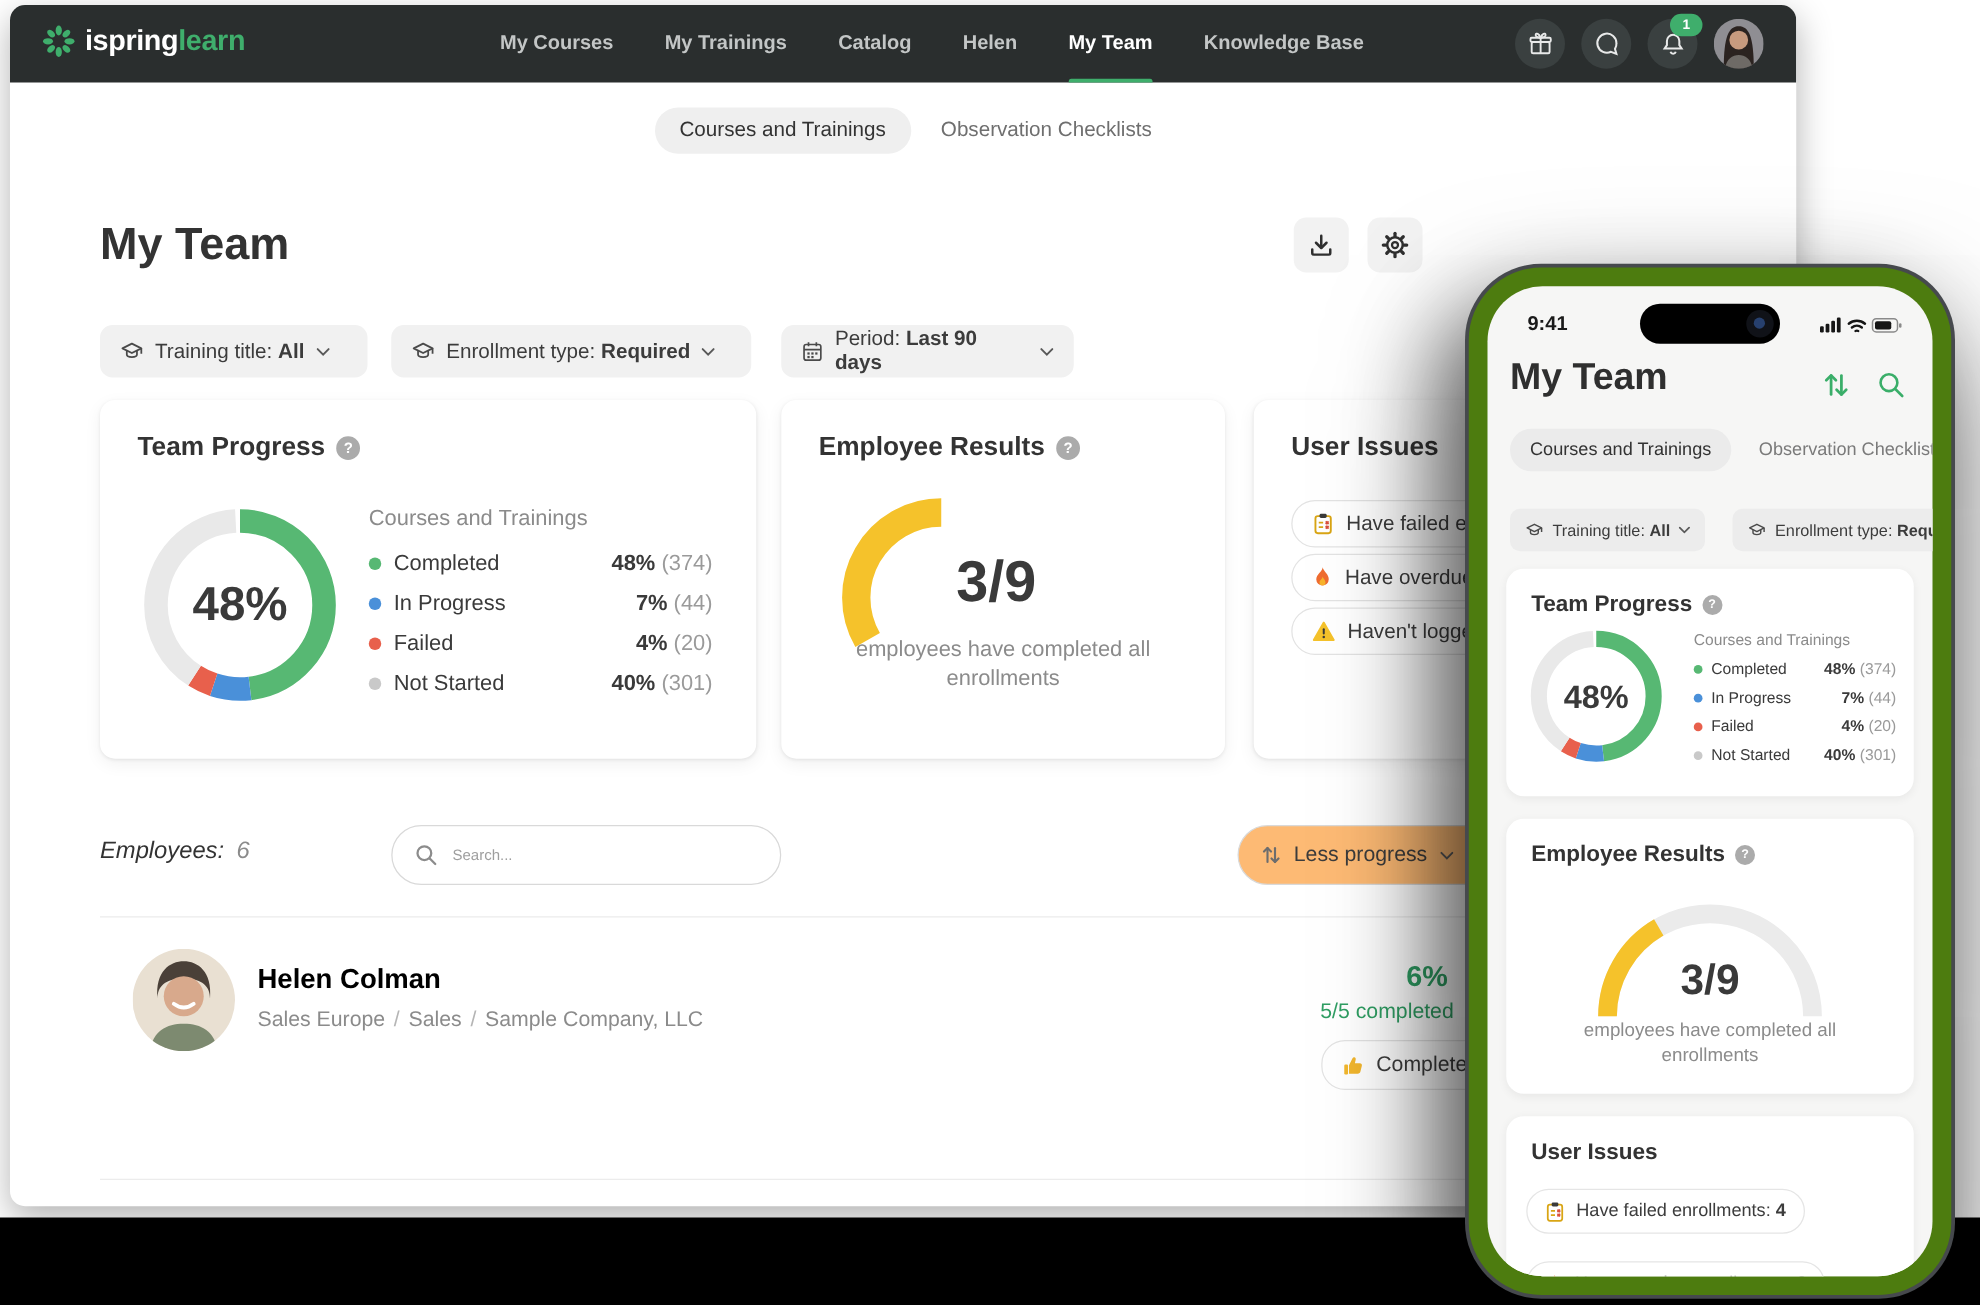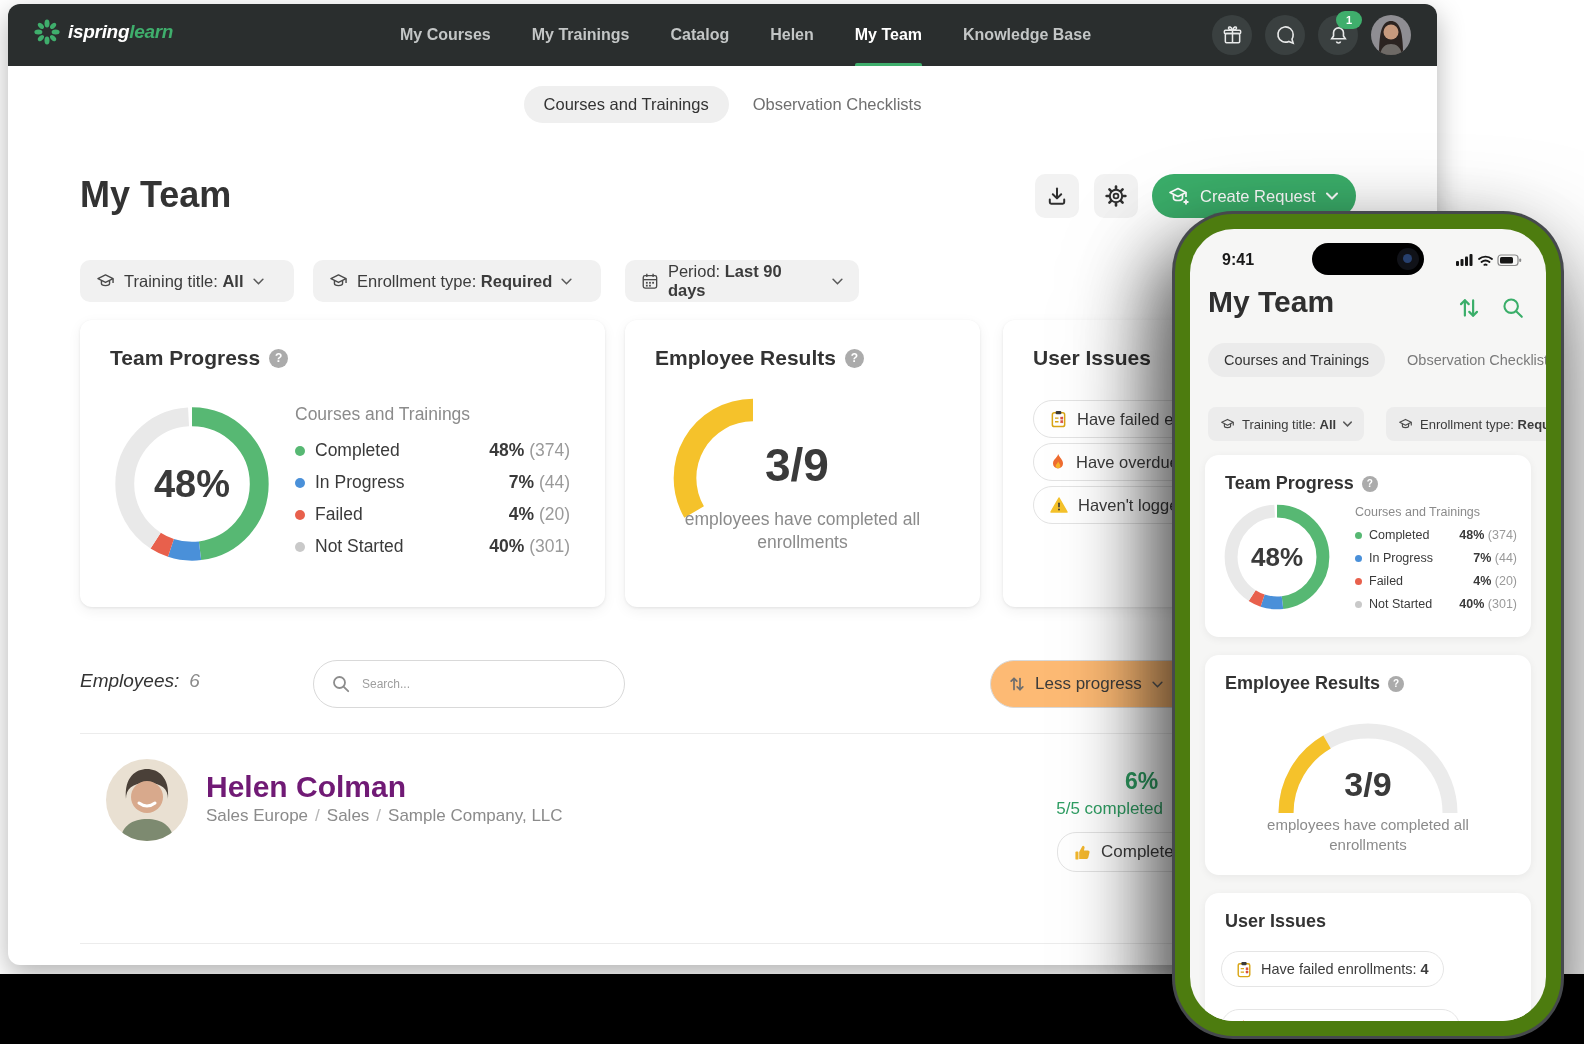--- a/index.html
+++ b/index.html
@@ -9,21 +9,21 @@
   
   .bottom-strip{position:absolute;left:0;right:0;top:974px;height:70px;background:#000;}
 
   
   .window{position:absolute;left:8px;top:4px;width:1429px;height:961px;background:#fff;
           border-radius:12px;overflow:hidden;box-shadow:0 10px 28px rgba(0,0,0,.30);}
 
   
   .navbar{position:absolute;top:0;left:0;right:0;height:62px;background:#2a2e2e;}
   .logo{position:absolute;left:26px;top:15px;display:flex;align-items:center;gap:8px;}
-  .logo-text{font-size:19px;font-weight:bold;letter-spacing:-.3px;color:#fff;font-style:italic;}
+  .logo-text{font-size:23px;font-weight:bold;letter-spacing:-.3px;color:#fff;}
   .logo-text .green{color:#3fae6c;font-weight:bold;}
   .nav-items{position:absolute;left:392px;top:0;height:62px;display:flex;align-items:center;gap:41px;font-weight:bold;}
   .nav-item{position:relative;height:62px;display:flex;align-items:center;font-size:16px;color:#c3c6c6;cursor:pointer;}
   .nav-item.active{color:#fff;}
   .nav-item.active::after{content:"";position:absolute;left:0;right:0;bottom:0;height:3px;background:#3fae6c;border-radius:2px 2px 0 0;}
   .nav-right{position:absolute;right:26px;top:11px;display:flex;align-items:center;gap:13px;}
   .icon-circle{width:40px;height:40px;border-radius:50%;background:#3a4040;display:flex;align-items:center;justify-content:center;position:relative;cursor:pointer;}
   .badge{position:absolute;top:-4px;right:-4px;min-width:18px;height:18px;border-radius:9px;background:#3fae6c;color:#fff;
          font-size:11px;font-weight:bold;display:flex;align-items:center;justify-content:center;padding:0 4px;}
   .avatar40{width:40px;height:40px;border-radius:50%;overflow:hidden;cursor:pointer;}
@@ -71,21 +71,21 @@
   .search-box{position:absolute;left:305px;top:656px;width:312px;height:48px;border:1px solid #d9d9d9;border-radius:24px;
               display:flex;align-items:center;gap:10px;padding:0 18px;box-sizing:border-box;background:#fff;}
   .search-box input{border:none;outline:none;font-size:12px;color:#333;flex:1;font-family:"Liberation Sans",sans-serif;background:transparent;}
   .search-box input::placeholder{color:#9e9e9e;}
   .sort-box{position:absolute;left:982px;top:656px;width:208px;height:48px;border:1px solid #d9d9d9;border-radius:24px;
             display:flex;align-items:center;gap:10px;padding:0 18px;font-size:17px;color:#3c3c3c;box-sizing:border-box;cursor:pointer;background:#fdba74;}
 
   
   .divider{position:absolute;left:72px;right:0;height:1px;background:#ececec;}
   .emp-avatar{position:absolute;left:98px;top:755px;width:82px;height:82px;border-radius:50%;overflow:hidden;}
-  .emp-name{position:absolute;left:198px;top:766px;font-size:30px;font-weight:bold;color:#701a75;}
+  .emp-name{position:absolute;left:198px;top:766px;font-size:22px;font-weight:bold;color:#000000;}
   .emp-path{position:absolute;left:198px;top:802px;font-size:17px;color:#8b8b8b;}
   .emp-path .sep{color:#b5b5b5;padding:0 7px;}
   .pct-green{position:absolute;left:1117px;top:764px;font-size:23px;font-weight:bold;color:#2f9e63;}
   .pct-detail{position:absolute;left:1010px;top:795px;width:145px;text-align:right;font-size:17px;color:#2f9e63;}
   .status-pill{position:absolute;left:1049px;top:828px;height:38px;border-radius:19px;border:1px solid #e3e3e3;background:#fff;
                display:flex;align-items:center;gap:10px;padding:0 16px;font-size:17px;color:#3c3c3c;white-space:nowrap;}
 
   
   .phone{position:absolute;left:1175px;top:214px;width:386px;height:822px;background:#4d7c0f;border-radius:58px;
          box-shadow:0 0 0 3px #46494d,-24px 30px 70px rgba(0,0,0,.45),0 50px 110px rgba(0,0,0,.55);}
@@ -200,33 +200,20 @@
             <line x1="11" y1="18" x2="11" y2="20.4"></line>
           <line x1="1.6" y1="11" x2="4" y2="11"></line>
             <line x1="18" y1="11" x2="20.4" y2="11"></line>
           <line x1="4.4" y1="4.4" x2="6.1" y2="6.1"></line>
             <line x1="15.9" y1="15.9" x2="17.6" y2="17.6"></line>
           <line x1="17.6" y1="4.4" x2="15.9" y2="6.1"></line>
             <line x1="6.1" y1="15.9" x2="4.4" y2="17.6"></line>
         </g>
       </svg>
     </div>
-    <div class="btn-green">
-      <svg width="22" height="20" viewBox="0 0 22 20" fill="none" stroke="#fff" stroke-width="1.7" stroke-linejoin="round">
-        <path d="M2 6.5 L10 2.5 L18 6.5 L10 10.5 Z"></path>
-        <path d="M5.5 8.6 v3.4 c0 1.4 2 2.5 4.5 2.5 s4.5 -1.1 4.5 -2.5 V8.6"></path>
-        <line x1="18" y1="6.5" x2="18" y2="11"></line>
-        <line x1="18" y1="13.5" x2="18" y2="18.5" stroke-width="1.9"></line>
-        <line x1="15.5" y1="16" x2="20.5" y2="16" stroke-width="1.9"></line>
-      </svg>
-      <span>Create Request</span>
-      <svg width="12" height="8" viewBox="0 0 12 8" fill="none" stroke="#fff" stroke-width="2" stroke-linecap="round">
-        <polyline points="1,1.5 6,6.5 11,1.5"></polyline>
-      </svg>
-    </div>
 
     <div class="chip" style="left:72px;width:214px;">
       <svg width="19" height="17" viewBox="0 0 20 18" fill="none" stroke="#4a4a4a" stroke-width="1.5" stroke-linejoin="round">
         <path d="M2 6 L10 2 L18 6 L10 10 Z"></path>
           <path d="M5.7 8 v3.2 c0 1.2 1.9 2.2 4.3 2.2 s4.3 -1 4.3 -2.2 V8"></path>
           <line x1="18" y1="6" x2="18" y2="10.5"></line>
       </svg>
       <span><span>Training title:</span> <b>All</b></span>
       <svg width="11" height="7" viewBox="0 0 12 8" fill="none" stroke="#5a5a5a" stroke-width="1.8" stroke-linecap="round">
           <polyline points="1,1.5 6,6.5 11,1.5"></polyline>

